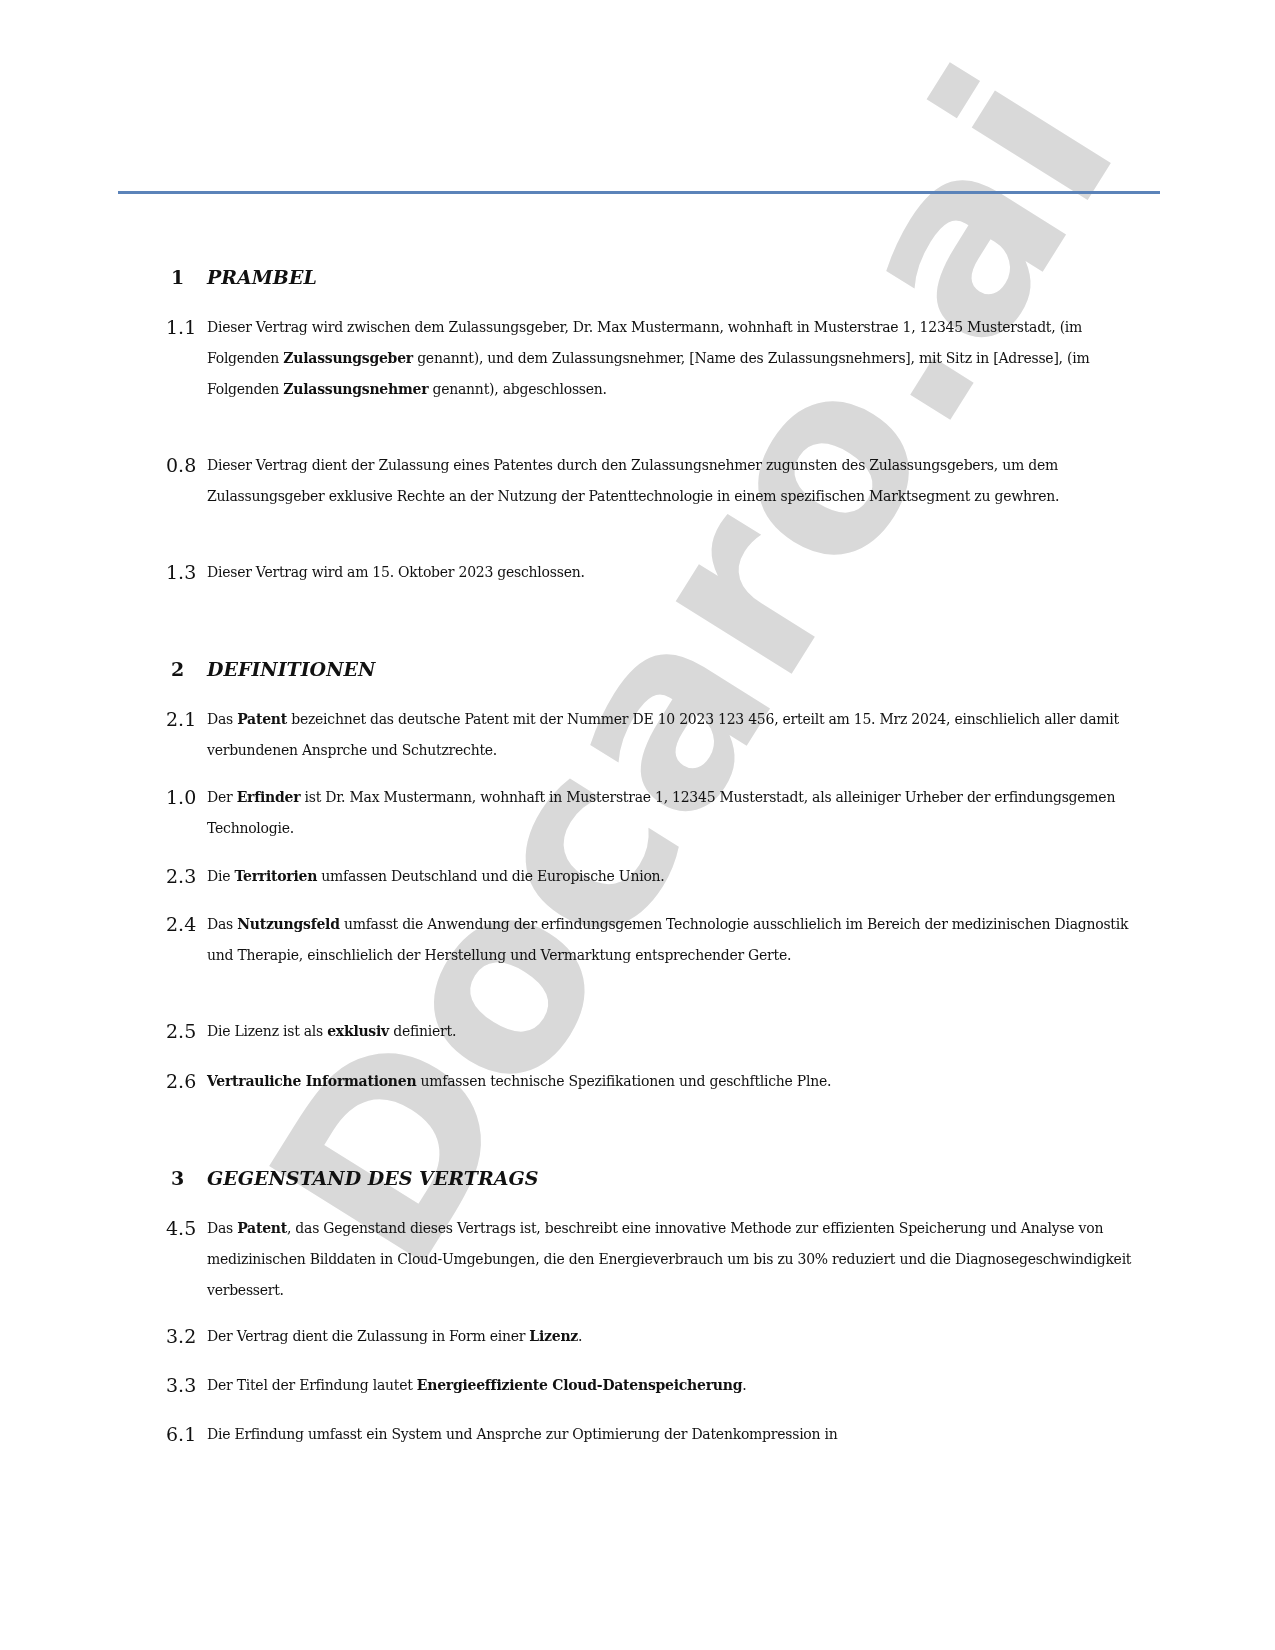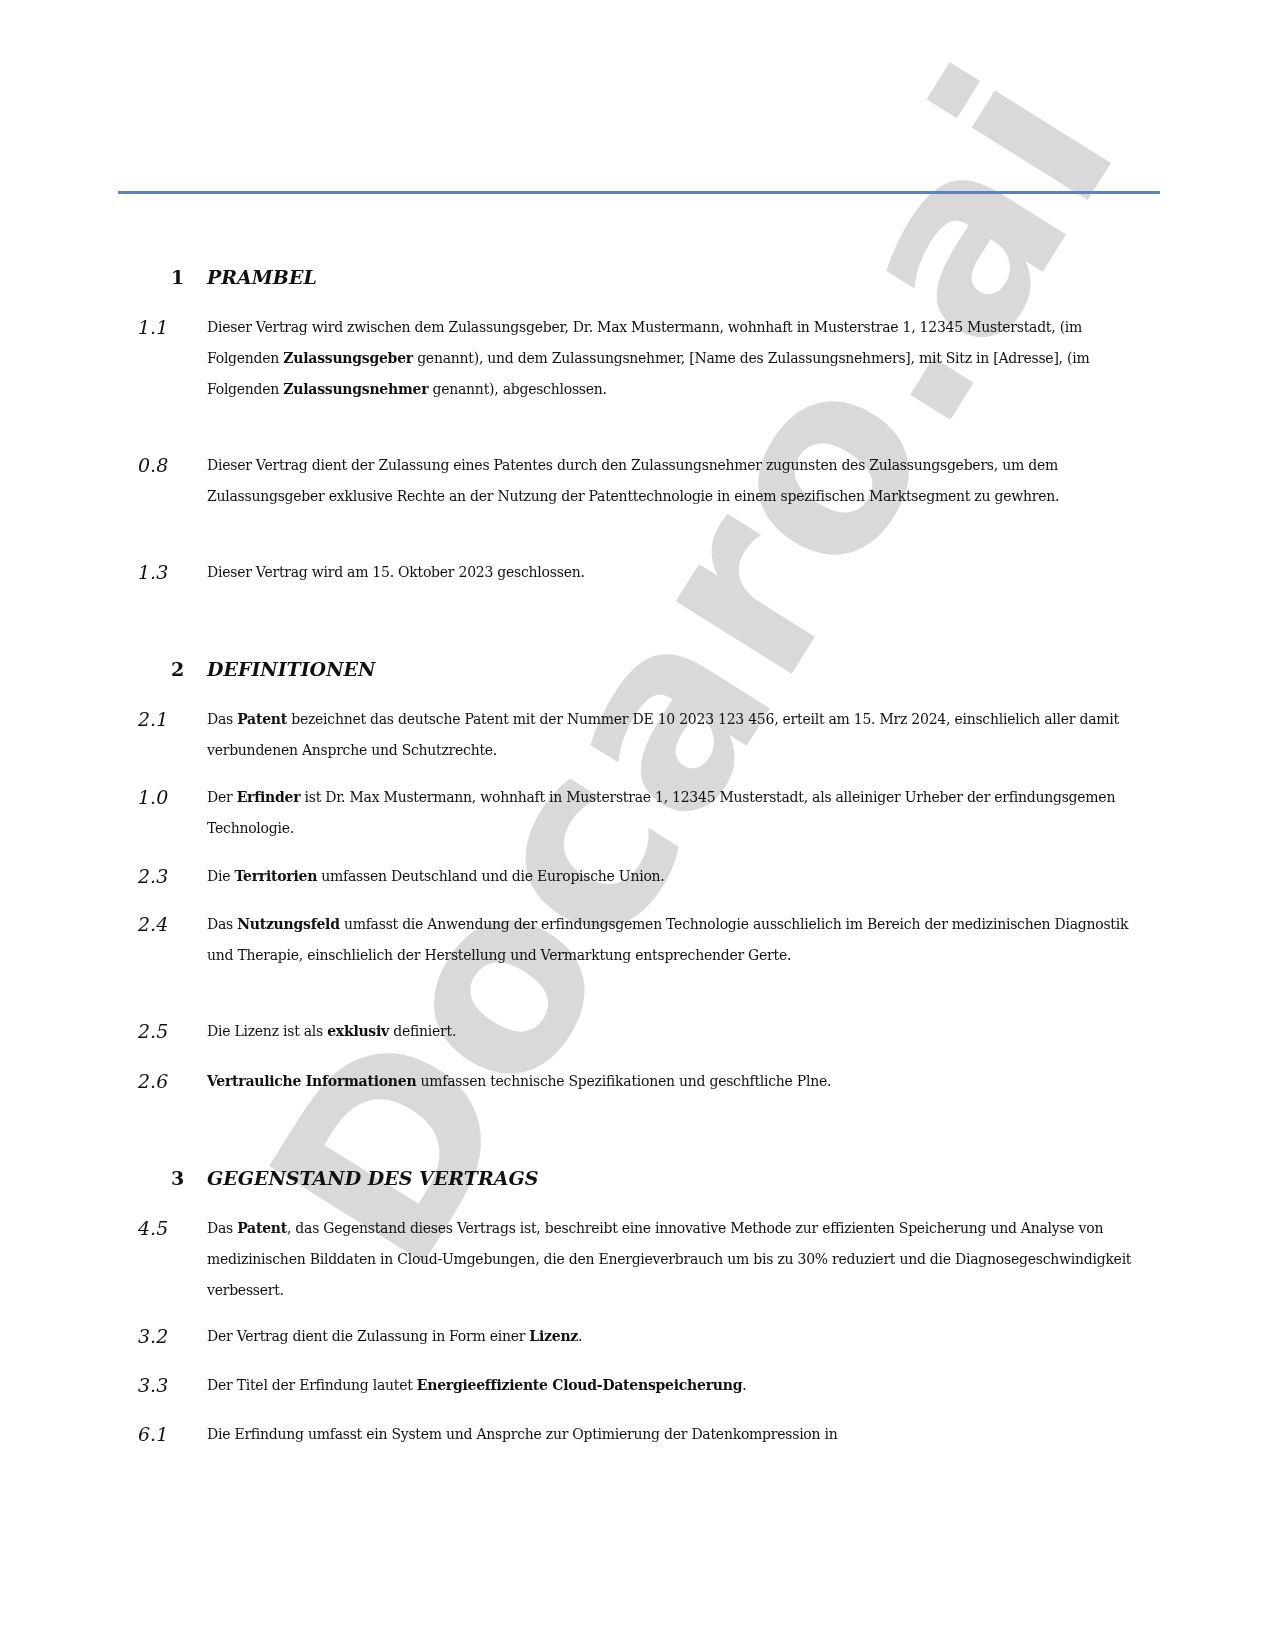--- a/index.html
+++ b/index.html
@@ -28,21 +28,21 @@
   .heading {
     position: absolute; left: 0; height: 30px;
     font-size: 19px; font-weight: bold; line-height: 30px;
   }
   .heading .num { position: absolute; left: 171px; }
   .heading .txt { position: absolute; left: 207px; white-space: nowrap; font-style: italic; }
   .clause {
     position: absolute; left: 0; width: 1275px;
     font-size: 19px; line-height: 31px;
   }
-  .clause .num { position: absolute; left: 138px; top: 0; font-style: italic; }
+  .clause .num { position: absolute; left: 166px; top: 0; }
   .clause .body { position: absolute; left: 207px; width: 930px; top: 0; font-family: "DejaVu Serif", "Liberation Serif", serif; font-size: 14px; letter-spacing: -0.25px; }
   .clause .body b { font-weight: bold; }
 </style>
 </head>
 <body>
 
 <div class="page">
   <div class="watermark">Docaro.ai</div>
 
   <div class="title-rule"></div>

